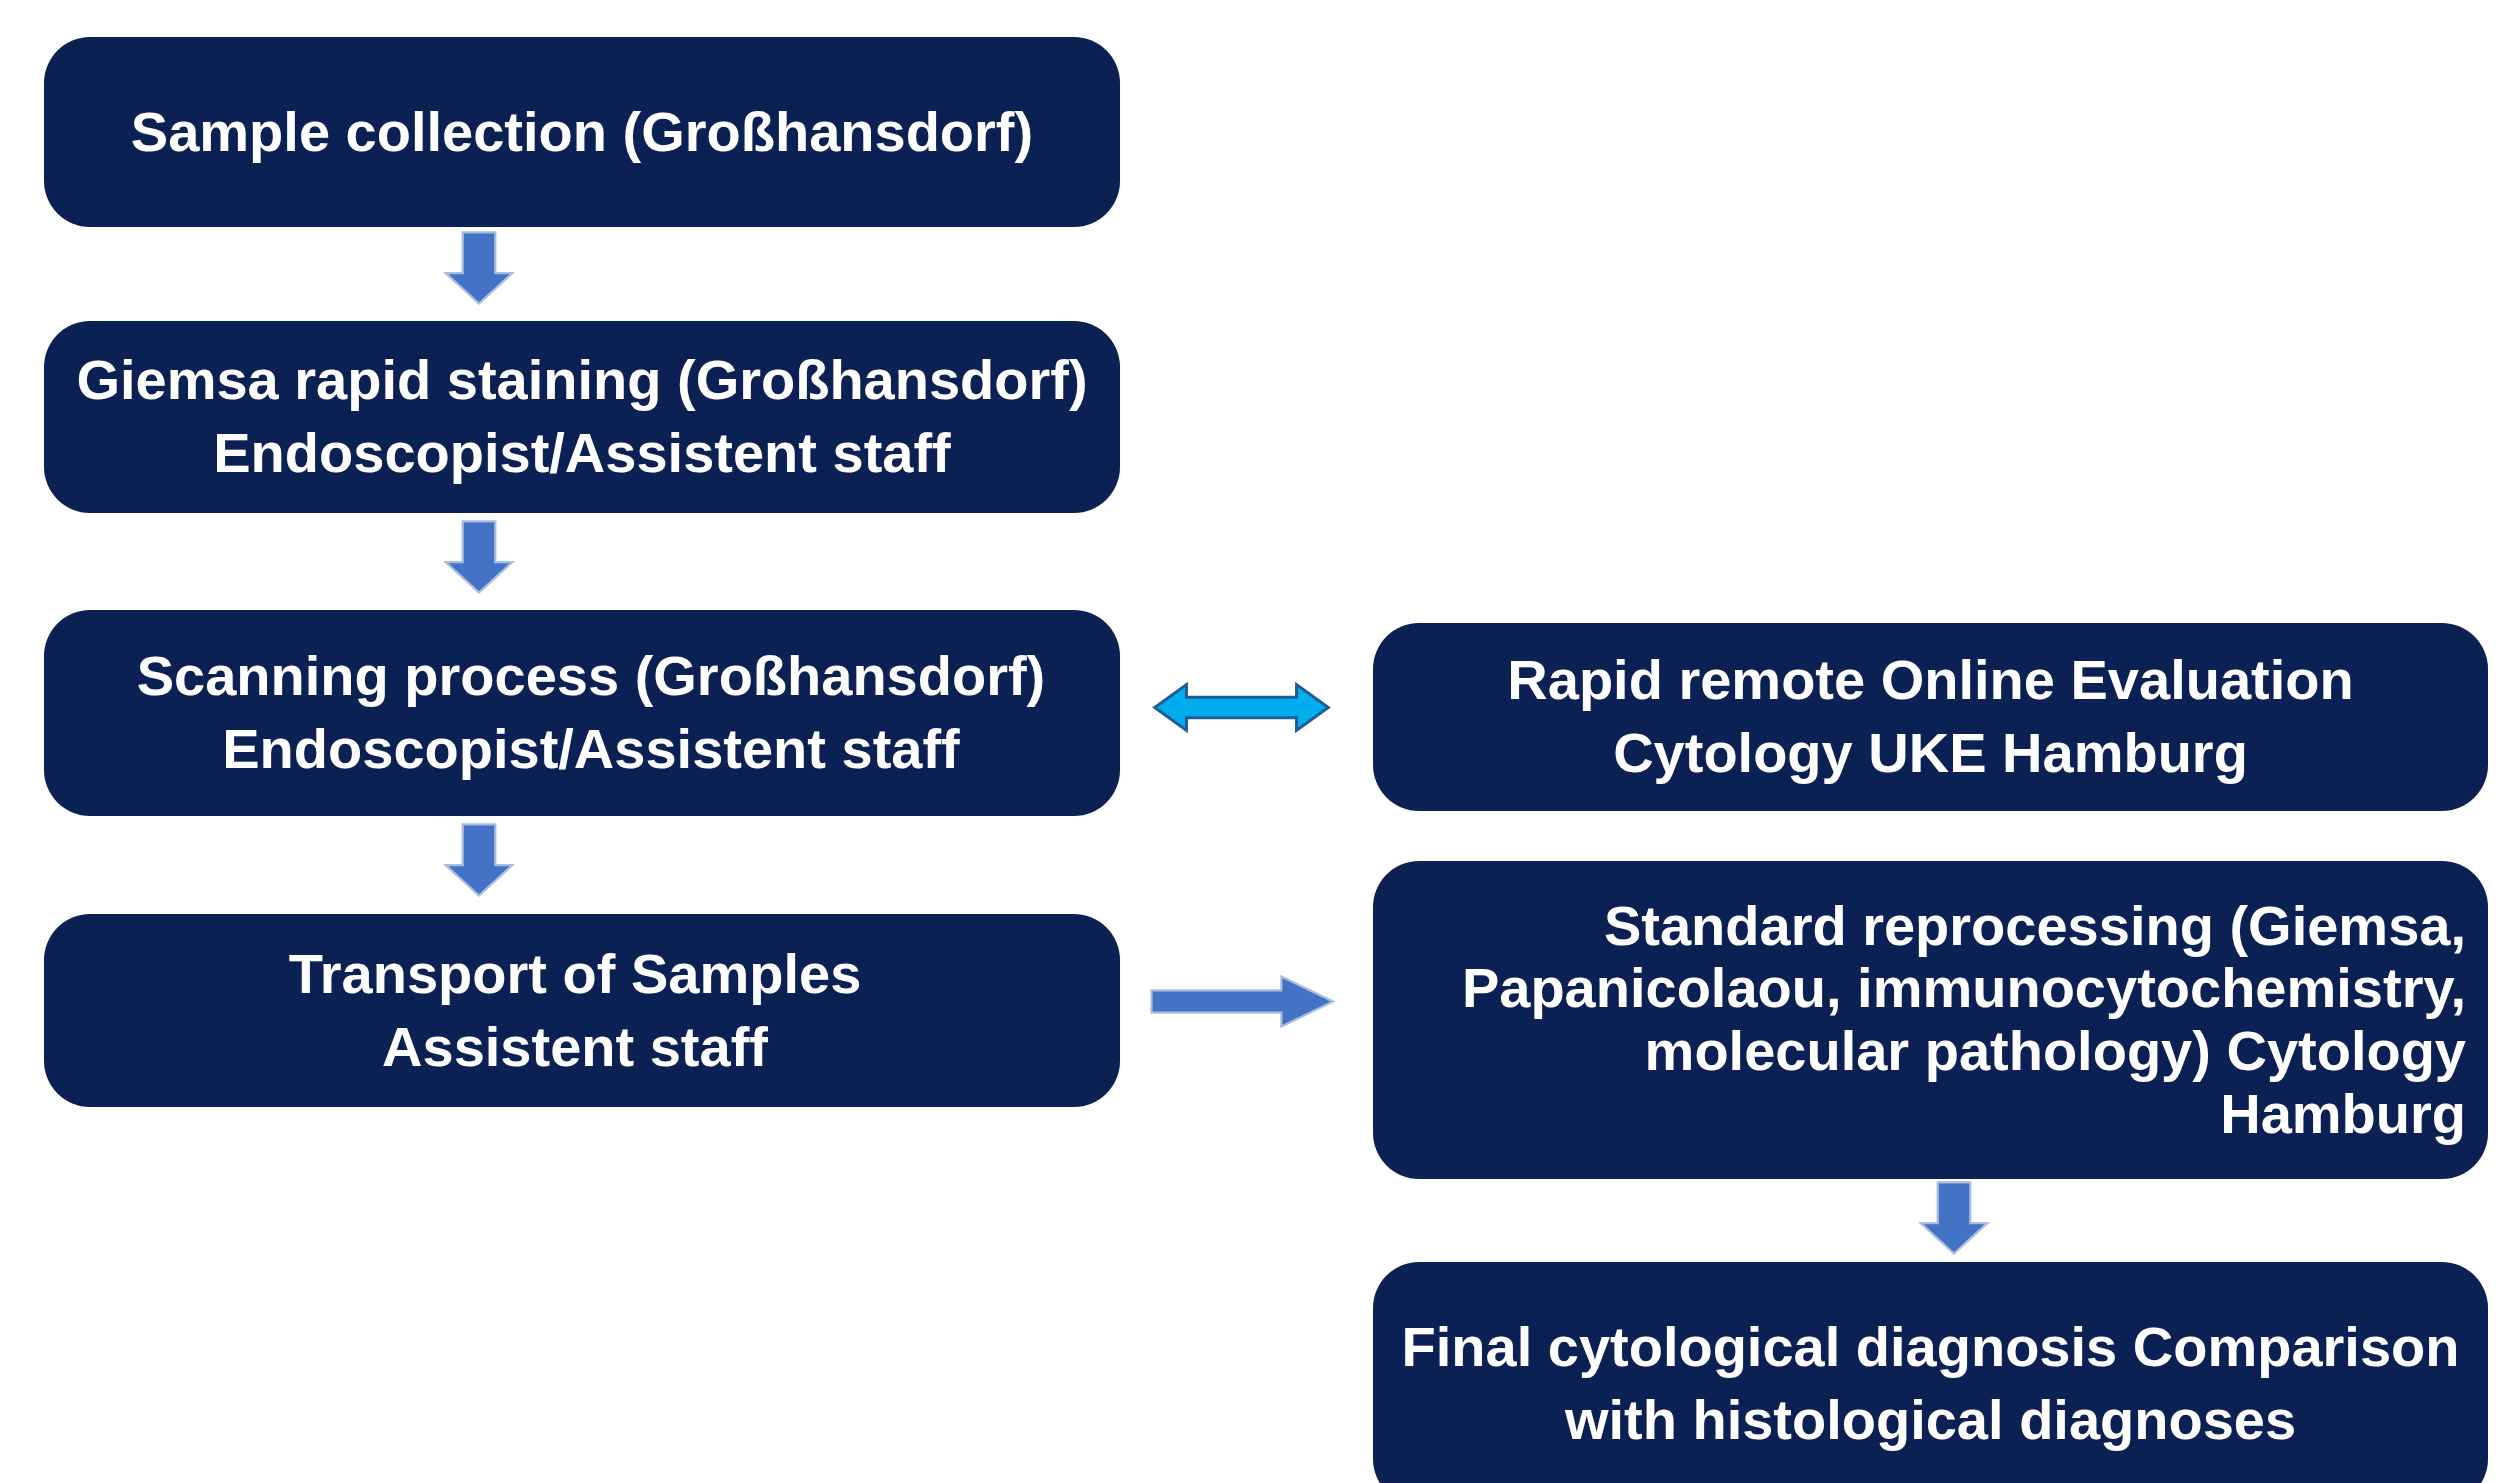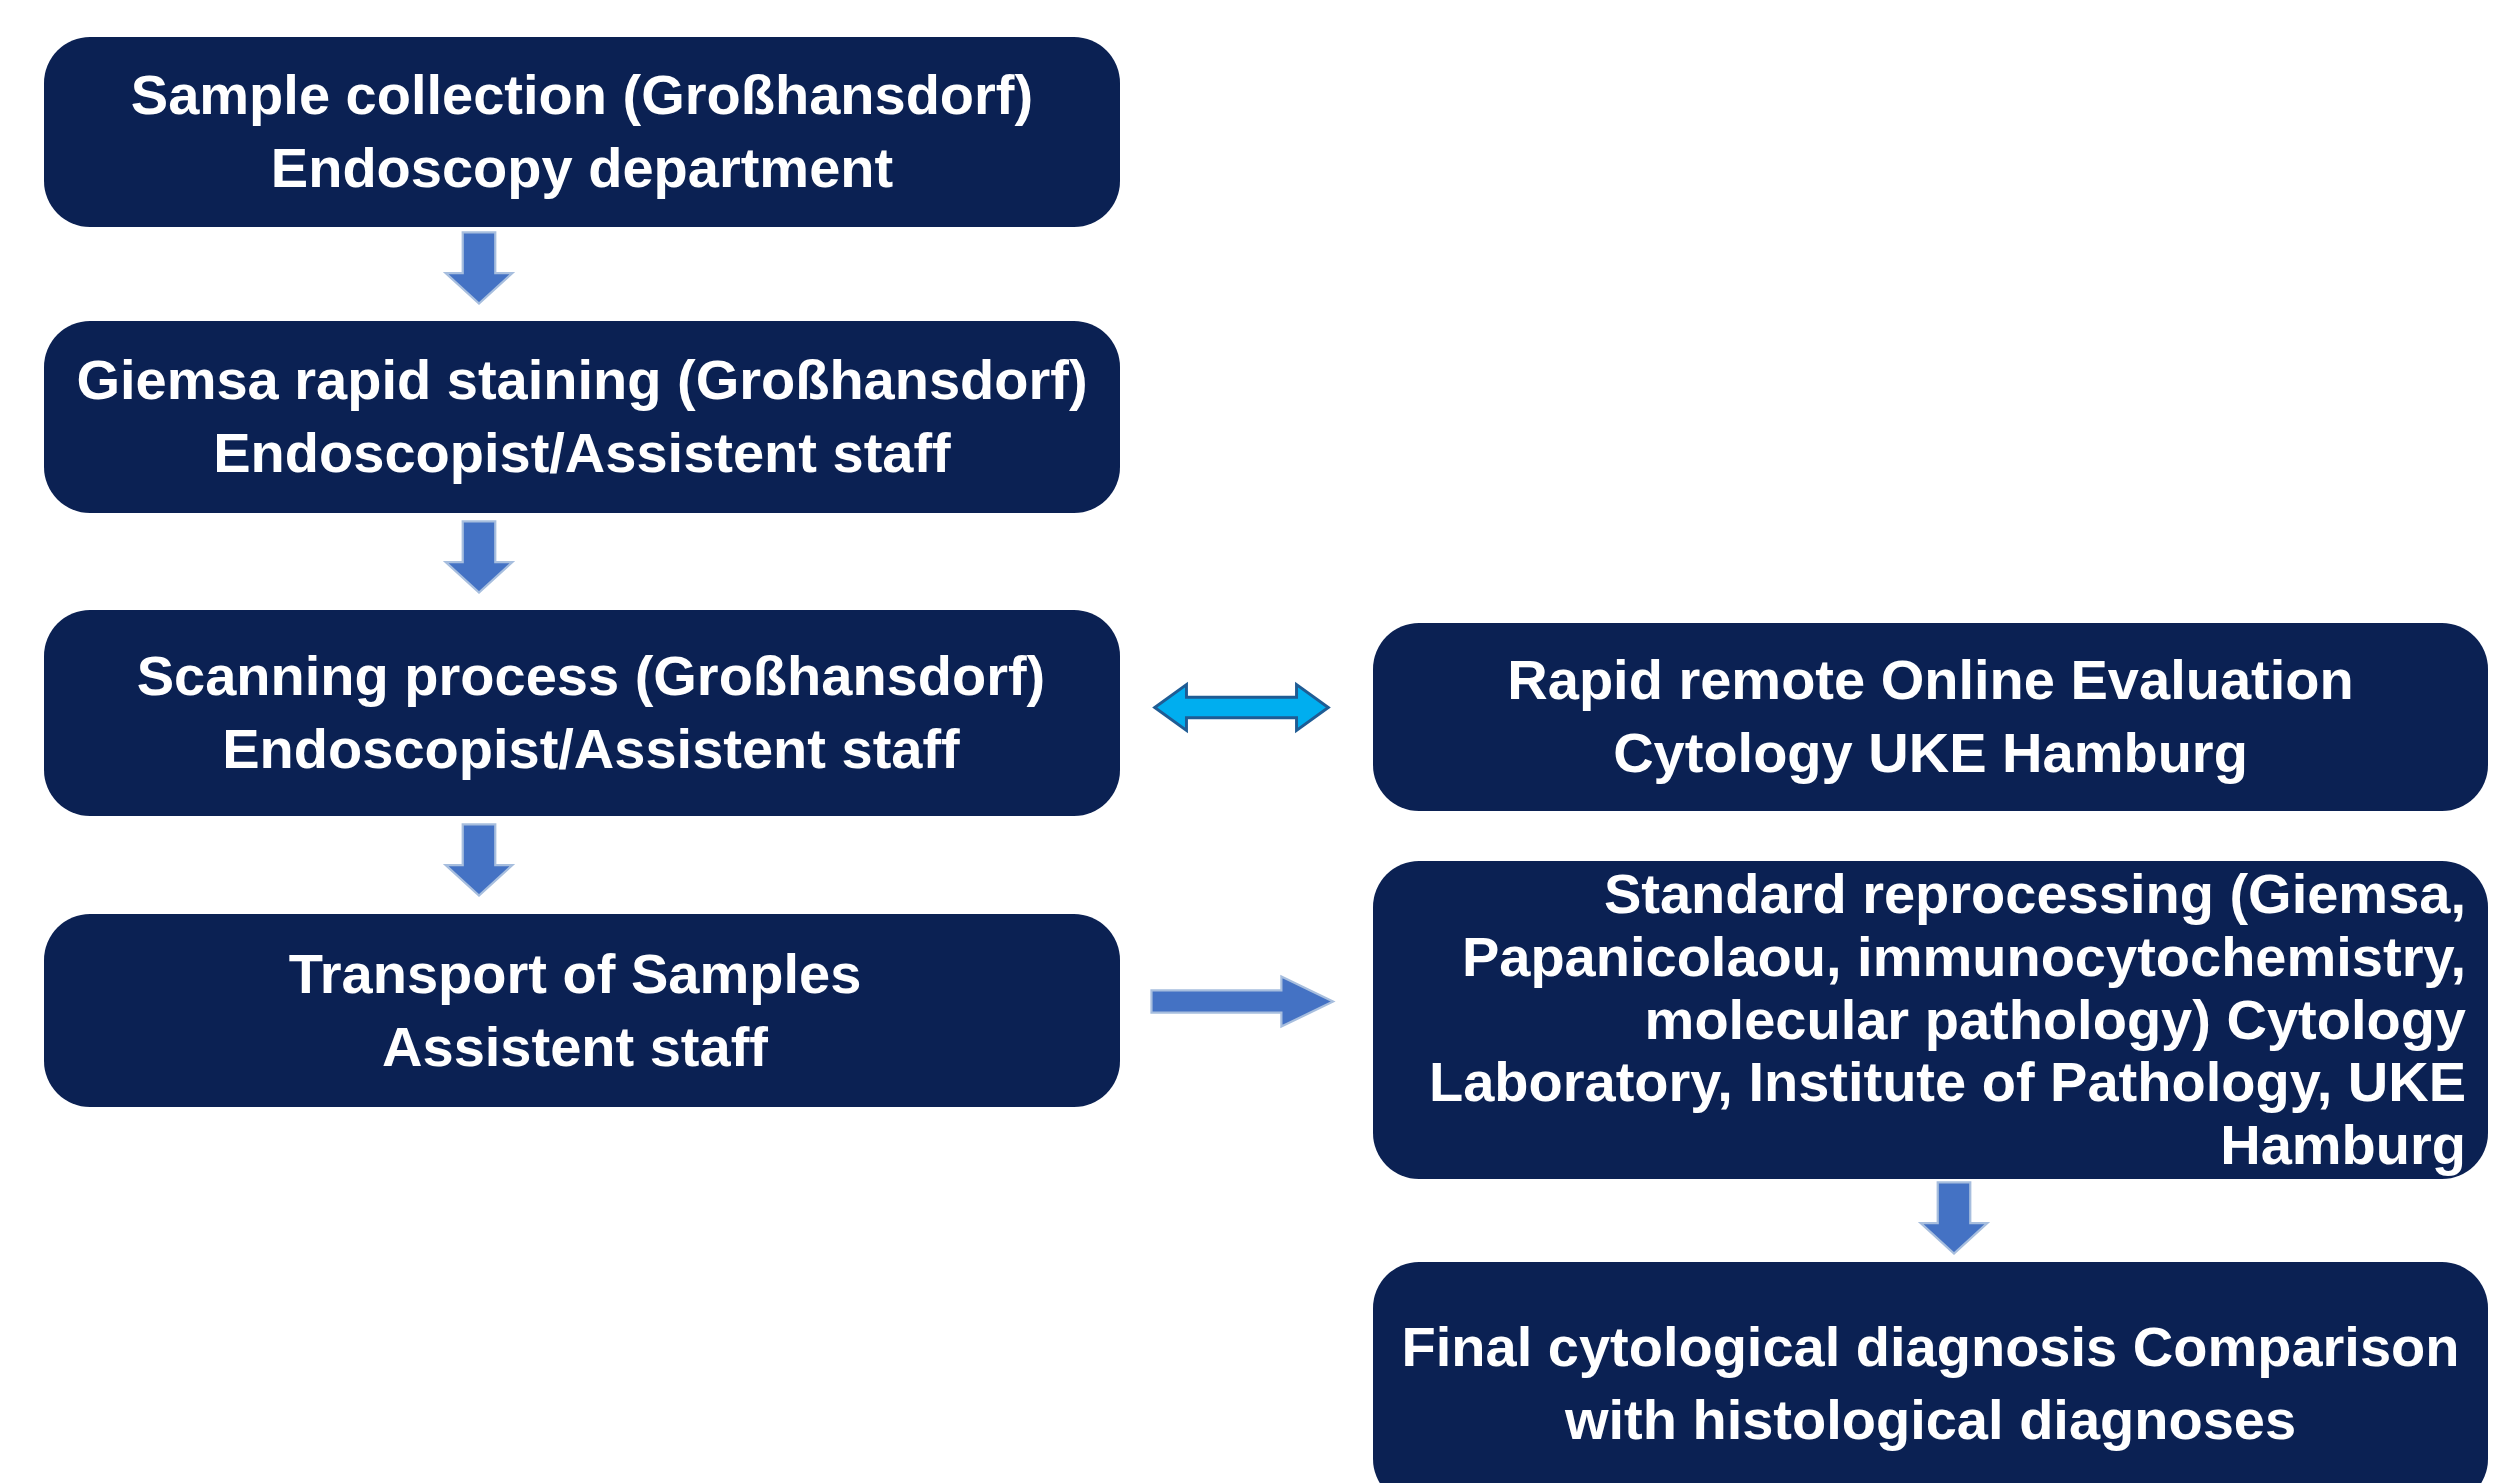--- a/index.html
+++ b/index.html
@@ -72,21 +72,20 @@
     stroke-linejoin: miter;
   }
 </style>
 </head>
 <body>
 
 <div class="canvas">
 
   <div class="box" id="box-sample-collection">
     <span class="line">Sample collection (Großhansdorf)</span>
-    <span class="line">Endoscopy department</span>
   </div>
 
   <svg class="arrow" id="arrow-down-1" viewBox="0 0 100 100">
     <path class="blue-arrow-shape" d="M28 2 H72 V57 H95 L50 98 L5 57 H28 Z"></path>
   </svg>
 
   <div class="box" id="box-giemsa-staining">
     <span class="line">Giemsa rapid staining (Großhansdorf)</span>
     <span class="line">Endoscopist/Assistent staff</span>
   </div>
@@ -119,21 +118,20 @@
 
   <div class="box" id="box-rapid-remote">
     <span class="line">Rapid remote Online Evaluation</span>
     <span class="line">Cytology UKE Hamburg</span>
   </div>
 
   <div class="box tight" id="box-standard-reproc">
     <span class="line">Standard reprocessing (Giemsa,</span>
     <span class="line">Papanicolaou, immunocytochemistry,</span>
     <span class="line">molecular pathology) Cytology</span>
-    <span class="line">Laboratory, Institute of Pathology, UKE</span>
     <span class="line">Hamburg</span>
   </div>
 
   <svg class="arrow" id="arrow-down-4" viewBox="0 0 100 100">
     <path class="blue-arrow-shape" d="M28 2 H72 V57 H95 L50 98 L5 57 H28 Z"></path>
   </svg>
 
   <div class="box" id="box-final-diagnosis">
     <span class="line">Final cytological diagnosis Comparison</span>
     <span class="line">with histological diagnoses</span>

